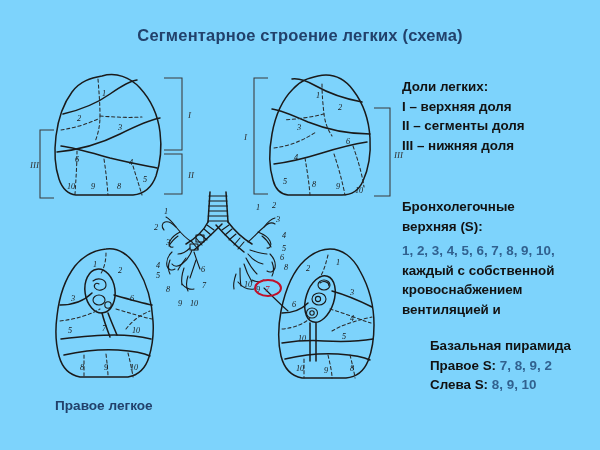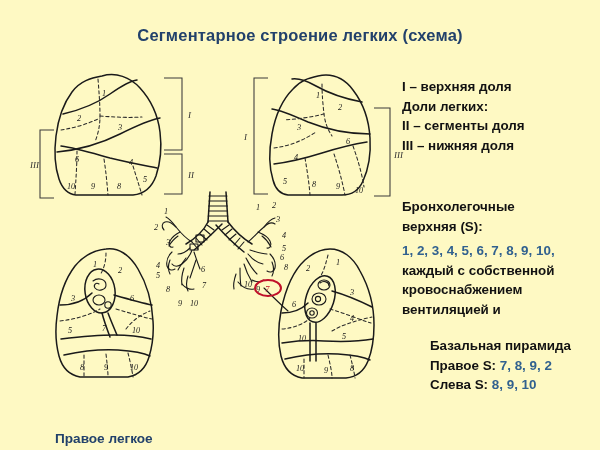--- a/index.html
+++ b/index.html
@@ -5,21 +5,21 @@
 <style>
   html, body {
     margin: 0;
     padding: 0;
     background: #ffffff;
   }
   #slide {
     position: relative;
     width: 600px;
     height: 450px;
-    background: #fef9c3;
+    background: #7dd3fc;
     overflow: hidden;
     font-family: "Liberation Sans", sans-serif;
   }
   #title {
     position: absolute;
     left: 0;
     top: 26px;
     width: 600px;
     text-align: center;
     font-size: 16.5px;
@@ -46,21 +46,21 @@
   .spacer-sm { height: 5px; }
 
   
   .caption {
     position: absolute;
     font-size: 13.6px;
     font-weight: bold;
     color: #22416b;
     white-space: nowrap;
   }
-  #caption-right-lung { left: 55px;  top: 398px; margin-top: 33px; }
+  #caption-right-lung { left: 55px;  top: 398px; }
   #caption-left-lung  { left: 281px; top: 398px; }
 
   
   .figure { position: absolute; }
   #fig-tl { left: 30px;  top: 68px;  width: 175px; height: 135px; }
   #fig-tr { left: 250px; top: 68px;  width: 155px; height: 135px; }
   #fig-br-tree { left: 152px; top: 192px; width: 150px; height: 120px; }
   #fig-bl { left: 38px;  top: 243px; width: 155px; height: 140px; }
   #fig-brl{ left: 258px; top: 243px; width: 150px; height: 140px; }
 
@@ -333,22 +333,22 @@
       <text class="segnum" x="92" y="78">4</text>
       <text class="segnum" x="84" y="96">5</text>
       <text class="segnum" x="40" y="98">10</text>
       <text class="segnum" x="38" y="128">10</text>
       <text class="segnum" x="66" y="130">9</text>
       <text class="segnum" x="92" y="128">8</text>
     </svg>
   </div>
 
   <div class="textblock" id="lobes-block">
+    <div class="row">Доли легких:</div>
     <div class="row">I – верхняя доля</div>
-    <div class="row">Доли легких:</div>
     <div class="row">II – сегменты доля</div>
     <div class="row">III – нижняя доля</div>
   </div>
 
   <div class="textblock" id="segments-block">
     <div class="row">Бронхолегочные</div>
     <div class="row">верхняя (S):</div>
     <div class="spacer-sm"></div>
     <div class="row blue">1, 2, 3, 4, 5, 6, 7, 8, 9, 10,</div>
     <div class="row">каждый с собственной</div>

